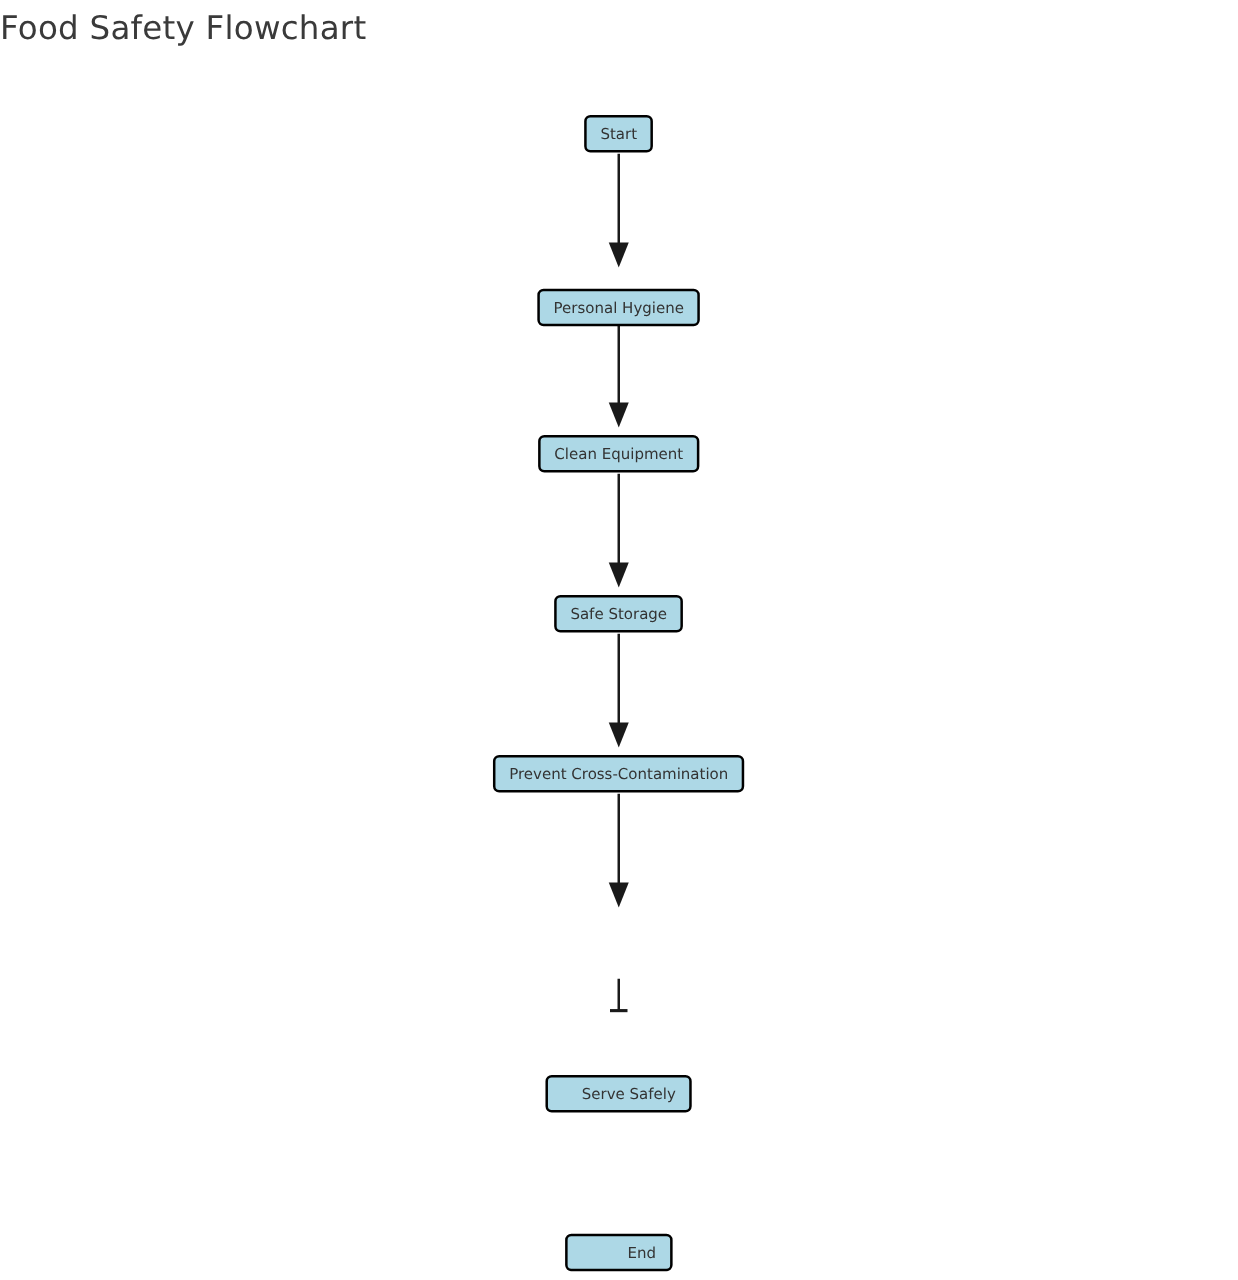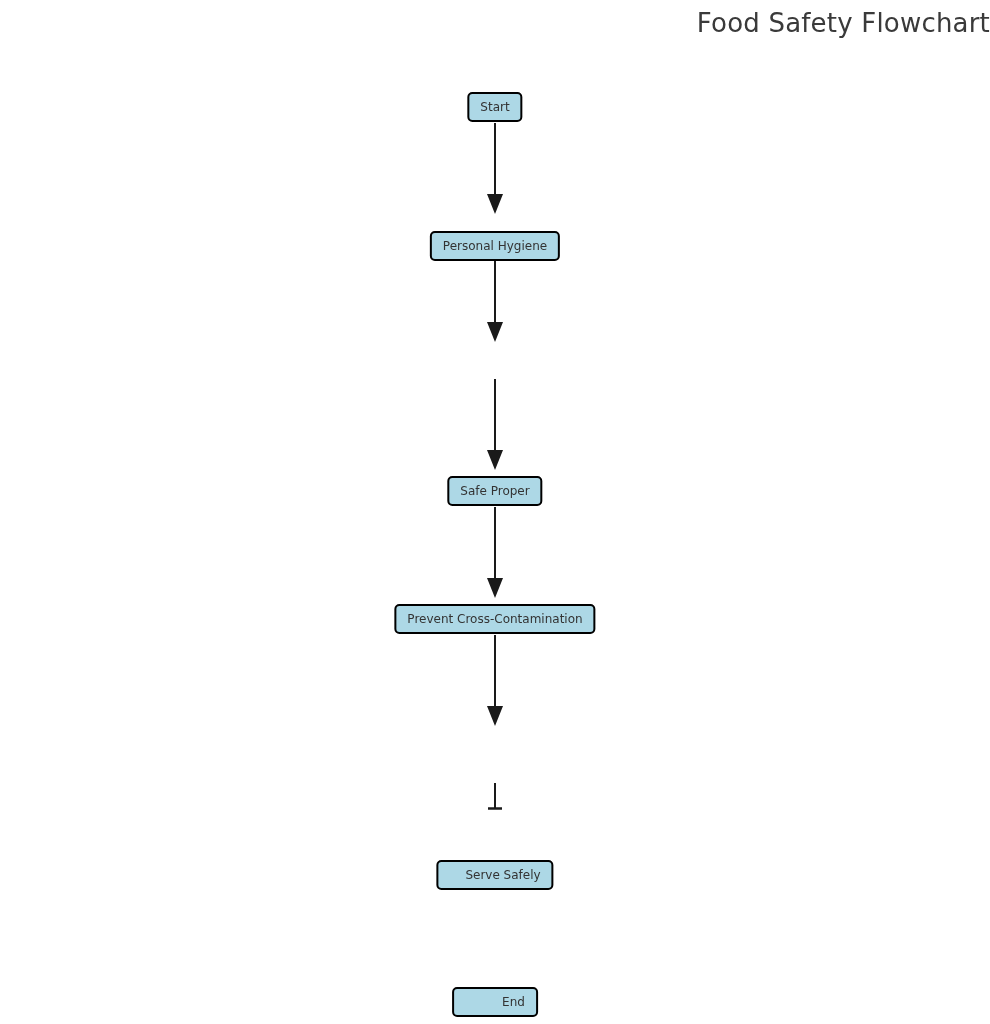--- a/index.html
+++ b/index.html
@@ -20,21 +20,21 @@
     width: 990px;
     height: 1024px;
   }
 
   
   .chart-title {
     position: absolute;
     top: 8px;
     left: 0;
     width: 990px;
-    text-align: right;
+    text-align: left;
     font-size: 26px;
     font-weight: 400;
     color: #3a3a3a;
     letter-spacing: 0.2px;
     white-space: nowrap;
   }
 
   
   .node {
     position: absolute;
@@ -116,22 +116,23 @@
       <line class="edge-line" x1="495" y1="783" x2="495" y2="808"></line>
       <line class="edge-stub-cap" x1="488" y1="808.5" x2="502" y2="808.5"></line>
     </g>
 
   </svg>
 
   <div class="node" style="top:107px;">Start</div>
 
   <div class="node" style="top:246px;">Personal Hygiene</div>
 
+  <div class="node" style="top:363px;">Clean Equipment</div>
 
-  <div class="node" style="top:491px;">Safe Proper</div>
+  <div class="node" style="top:491px;">Safe Storage</div>
 
   <div class="node" style="top:619px;">Prevent Cross-Contamination</div>
 
 
   <div class="node" style="top:875px;padding-left:27px;">Serve Safely</div>
 
   <div class="node" style="top:1002px;padding-left:48px;">End</div>
 
 </div>
 

